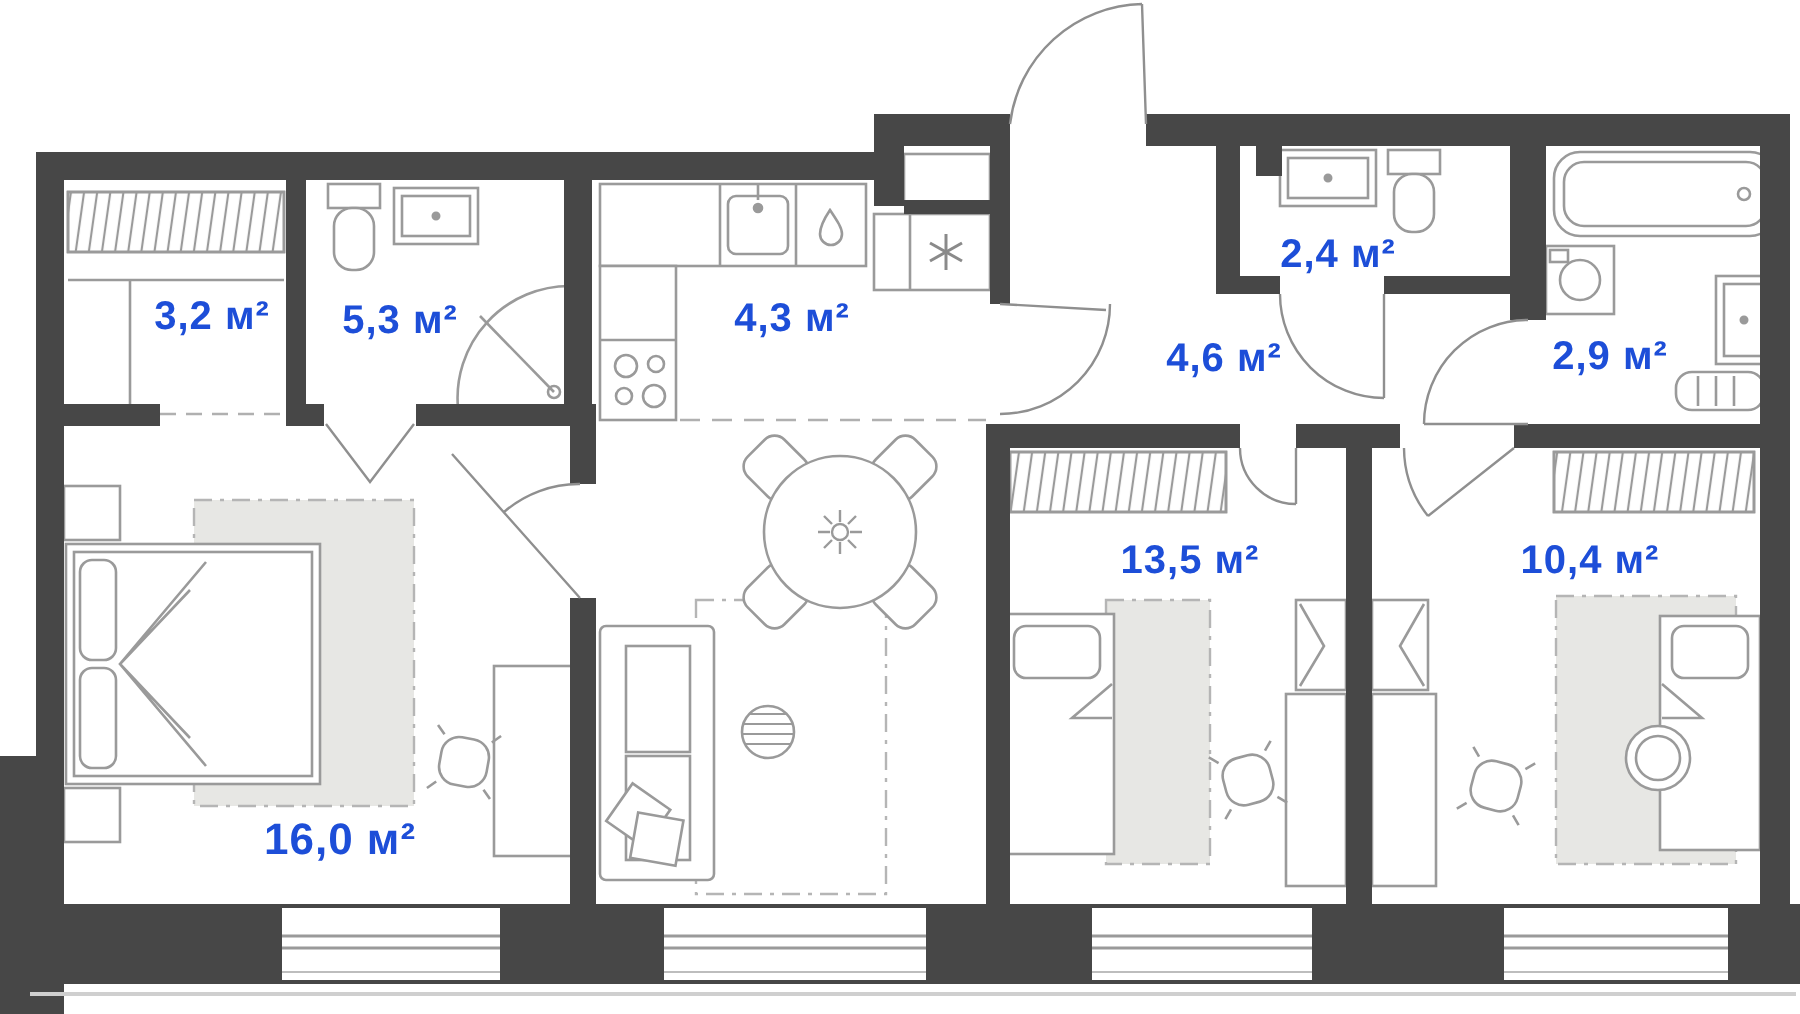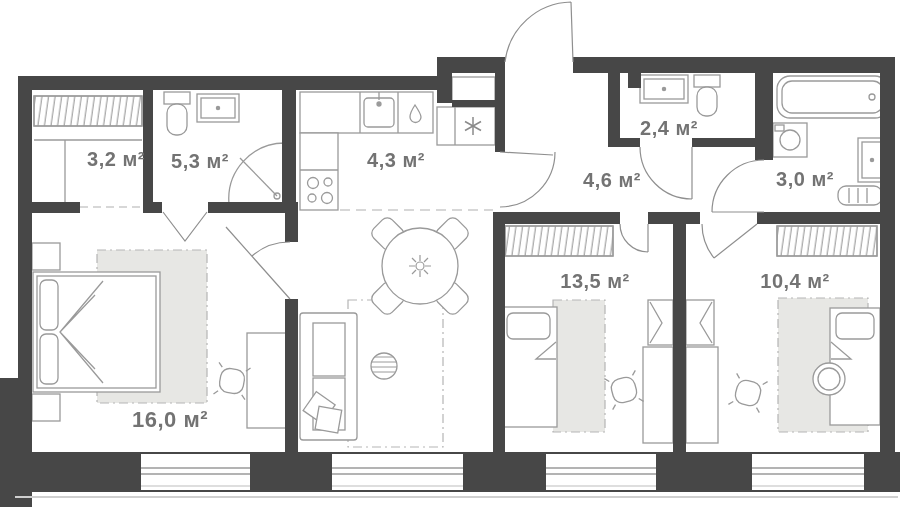--- a/index.html
+++ b/index.html
@@ -1,20 +1,20 @@
 <!DOCTYPE html>
 <html><head>
 <meta charset="utf-8">
 <style>
   html,body{margin:0;padding:0;background:#fff;}
   .plan{position:relative;width:900px;height:507px;background:#ffffff;overflow:hidden;
         font-family:"Liberation Sans",sans-serif;}
   .plan svg{position:absolute;left:0;top:0;}
   .lbl{position:absolute;transform:translate(-50%,-50%);
-       font-weight:700;font-size:20px;color:#737373;letter-spacing:.5px;white-space:nowrap;
+       font-weight:700;font-size:20px;color:#1d4ed8;letter-spacing:.5px;white-space:nowrap;
        font-family:"Liberation Sans",sans-serif;}
   .lbl.lg{font-size:22px;}
 </style>
 </head>
 <body>
 
 <div class="plan">
 <svg width="900" height="507" viewBox="0 0 900 507">
   <defs>
     <pattern id="hatch" width="6.5" height="34" patternUnits="userSpaceOnUse" patternTransform="rotate(8)">
@@ -238,22 +238,22 @@
     <path d="M 500,152 L 553,155 M 500,207 A 55 55 0 0 0 555,152"></path>
     <path d="M 692,147 L 692,199 M 640,147 A 52 52 0 0 0 692,199"></path>
     <path d="M 764,212 L 712,212 M 764,160 A 52 52 0 0 0 712,212"></path>
     <path d="M 648,224 L 648,252 M 620,224 A 28 28 0 0 0 648,252"></path>
     <path d="M 757,224 L 714,258 M 702,224 A 55 55 0 0 0 714,258"></path>
     <line x1="80" y1="207" x2="143" y2="207" stroke="#b0b0b0" stroke-dasharray="8 5"></line>
     <line x1="340" y1="210" x2="493" y2="210" stroke="#b0b0b0" stroke-dasharray="10 6"></line>
   </g>
 </svg>
 
-  <div class="lbl" style="left:116px;top:159px">3,2 м²</div>
+  <div class="lbl" style="left:106px;top:159px">3,2 м²</div>
   <div class="lbl" style="left:200px;top:161px">5,3 м²</div>
   <div class="lbl" style="left:396px;top:160px">4,3 м²</div>
   <div class="lbl" style="left:669px;top:128px">2,4 м²</div>
   <div class="lbl" style="left:612px;top:180px">4,6 м²</div>
-  <div class="lbl" style="left:805px;top:179px">3,0 м²</div>
+  <div class="lbl" style="left:805px;top:179px">2,9 м²</div>
   <div class="lbl" style="left:595px;top:281px">13,5 м²</div>
   <div class="lbl" style="left:795px;top:281px">10,4 м²</div>
   <div class="lbl lg" style="left:170px;top:420px">16,0 м²</div>
 </div>
 
 </body></html>

